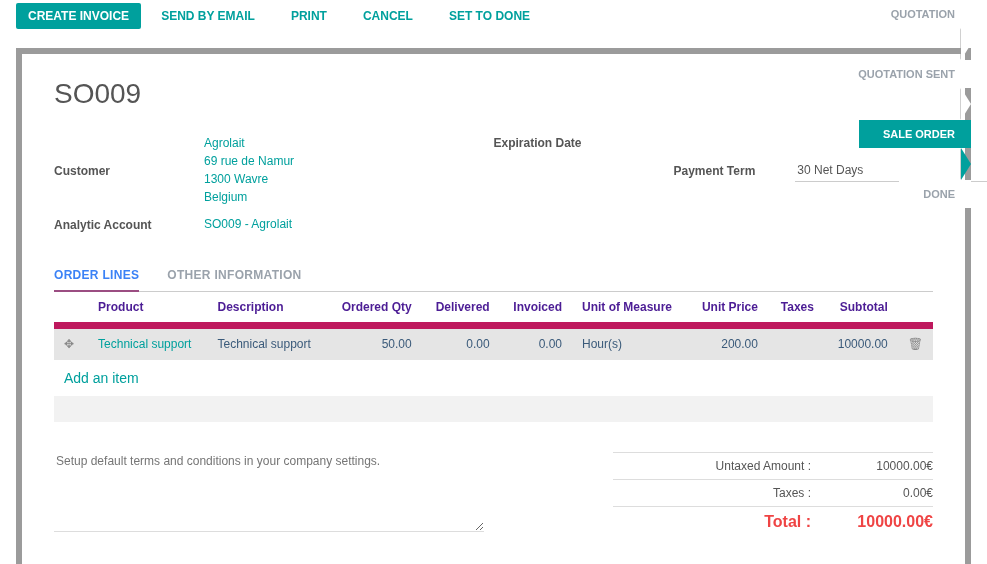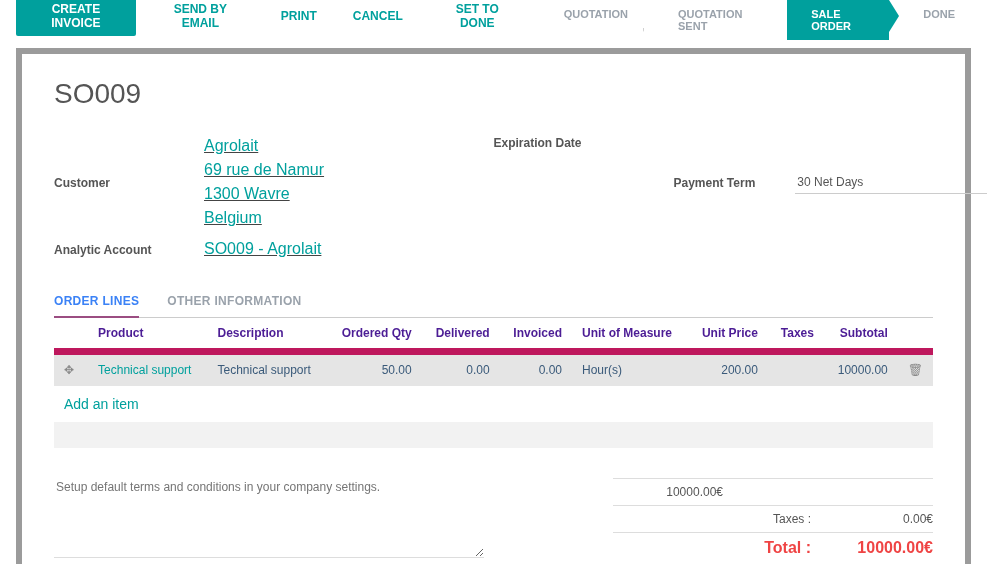--- a/index.html
+++ b/index.html
@@ -3,36 +3,36 @@
 <meta charset="utf-8">
 <style>
   * { box-sizing: border-box; margin: 0; padding: 0; }
   body { font-family: -apple-system, "Segoe UI", Arial, sans-serif; font-size: 13px; color: #444; background: #fff; width: 987px; }
   
   .toolbar { display: flex; align-items: center; padding: 0 16px; height: 32px; }
   .btn { padding: 6px 12px; font-size: 12px; font-weight: 600; cursor: pointer; border: none; background: transparent; }
   .btn-primary { background: #00a09d; color: #fff; border-radius: 2px; margin-right: 8px; }
   .btn-link { color: #00a09d; margin-right: 12px; }
   
-  .stages { margin-left: auto; display: flex; align-items: flex-start; height: 32px; }
+  .stages { margin-left: auto; display: flex; align-items: flex-end; height: 32px; flex-direction: column; }
   .stage { position: relative; padding: 8px 16px 8px 24px; font-size: 11px; font-weight: 600; color: #9aa2ab; background: #fff; }
   .stage.active { background: #00a09d; color: #fff; }
   .stage-sep { width: 0; height: 0; border-top: 16px solid transparent; border-bottom: 16px solid transparent; border-left: 10px solid #fff; position: relative; }
   .stage-sep.after-active { border-left-color: #00a09d; }
   .stage-sep::before { content: ''; position: absolute; left: -11px; top: -16px; width: 0; height: 0; border-top: 16px solid transparent; border-bottom: 16px solid transparent; border-left: 10px solid #d0d0d0; z-index: -1; }
   
   .content-wrap { border: 6px solid #9b9b9b; border-bottom: none; margin: 16px; padding: 24px 32px; min-height: 526px; }
   
   h1 { font-size: 28px; font-weight: 500; color: #555; margin-bottom: 24px; }
   
   .form-row { display: flex; margin-bottom: 6px; }
   .form-left { display: flex; width: 50%; align-items: center; }
   .form-right { display: flex; width: 50%; }
   .label { width: 150px; font-weight: 700; color: #555; font-size: 12px; padding-top: 2px; }
-  .value { flex: 1; font-size: 16px; text-decoration: underline; }
+  .value { flex: 1; font-size: 12px; }
   .value a, .link { color: #00a09d; text-decoration: none; }
   .addr-line { color: #00a09d; line-height: 1.5; }
   
   .payment-input { display: flex; align-items: center; width: 100%; }
   .payment-field { flex: 1; border: none; border-bottom: 1px solid #ccc; padding: 4px 2px; font-size: 12px; color: #555; outline: none; background: transparent; }
   .caret-down { width: 0; height: 0; border-left: 4px solid transparent; border-right: 4px solid transparent; border-top: 5px solid #888; margin: 0 8px; cursor: pointer; }
   .ext-link-icon svg { width: 14px; height: 14px; display: block; }
   
   .tabs { margin-top: 28px; border-bottom: 1px solid #ccc; display: flex; }
   .tab { padding: 8px 0; margin-right: 28px; font-size: 12px; font-weight: 600; color: #9aa2ab; cursor: pointer; letter-spacing: 0.3px; }
@@ -160,20 +160,21 @@
   </table>
   <div class="add-item"><a href="#" class="link">Add an item</a></div>
   <div class="spacer-row"></div>
 
   <div class="footer">
     <div class="terms-area">
       <textarea class="terms" placeholder="Setup default terms and conditions in your company settings." style=""></textarea>
     </div>
     <div class="totals">
       <div class="total-row">
+        <div class="total-label">Untaxed Amount :</div>
         <div class="total-val">10000.00€</div>
       </div>
       <div class="total-row">
         <div class="total-label">Taxes :</div>
         <div class="total-val">0.00€</div>
       </div>
       <div class="total-row grand">
         <div class="total-label">Total :</div>
         <div class="total-val">10000.00€</div>
       </div>

